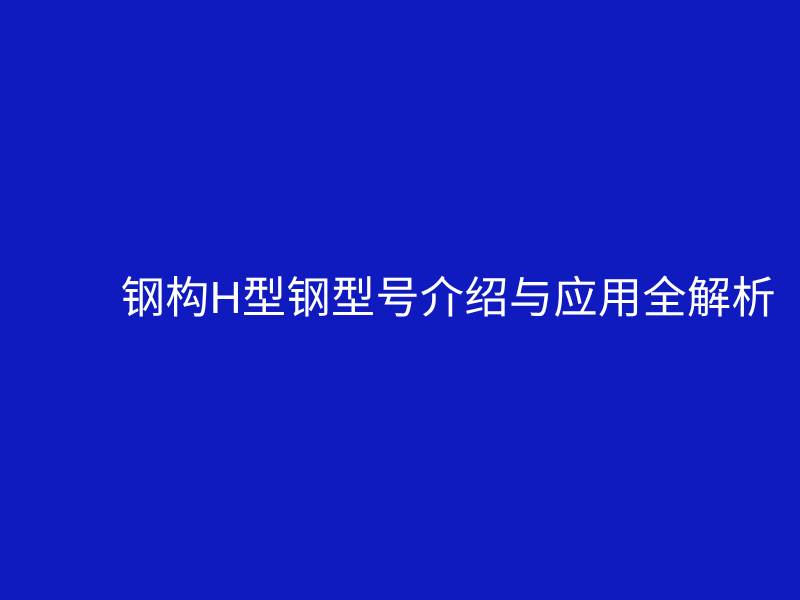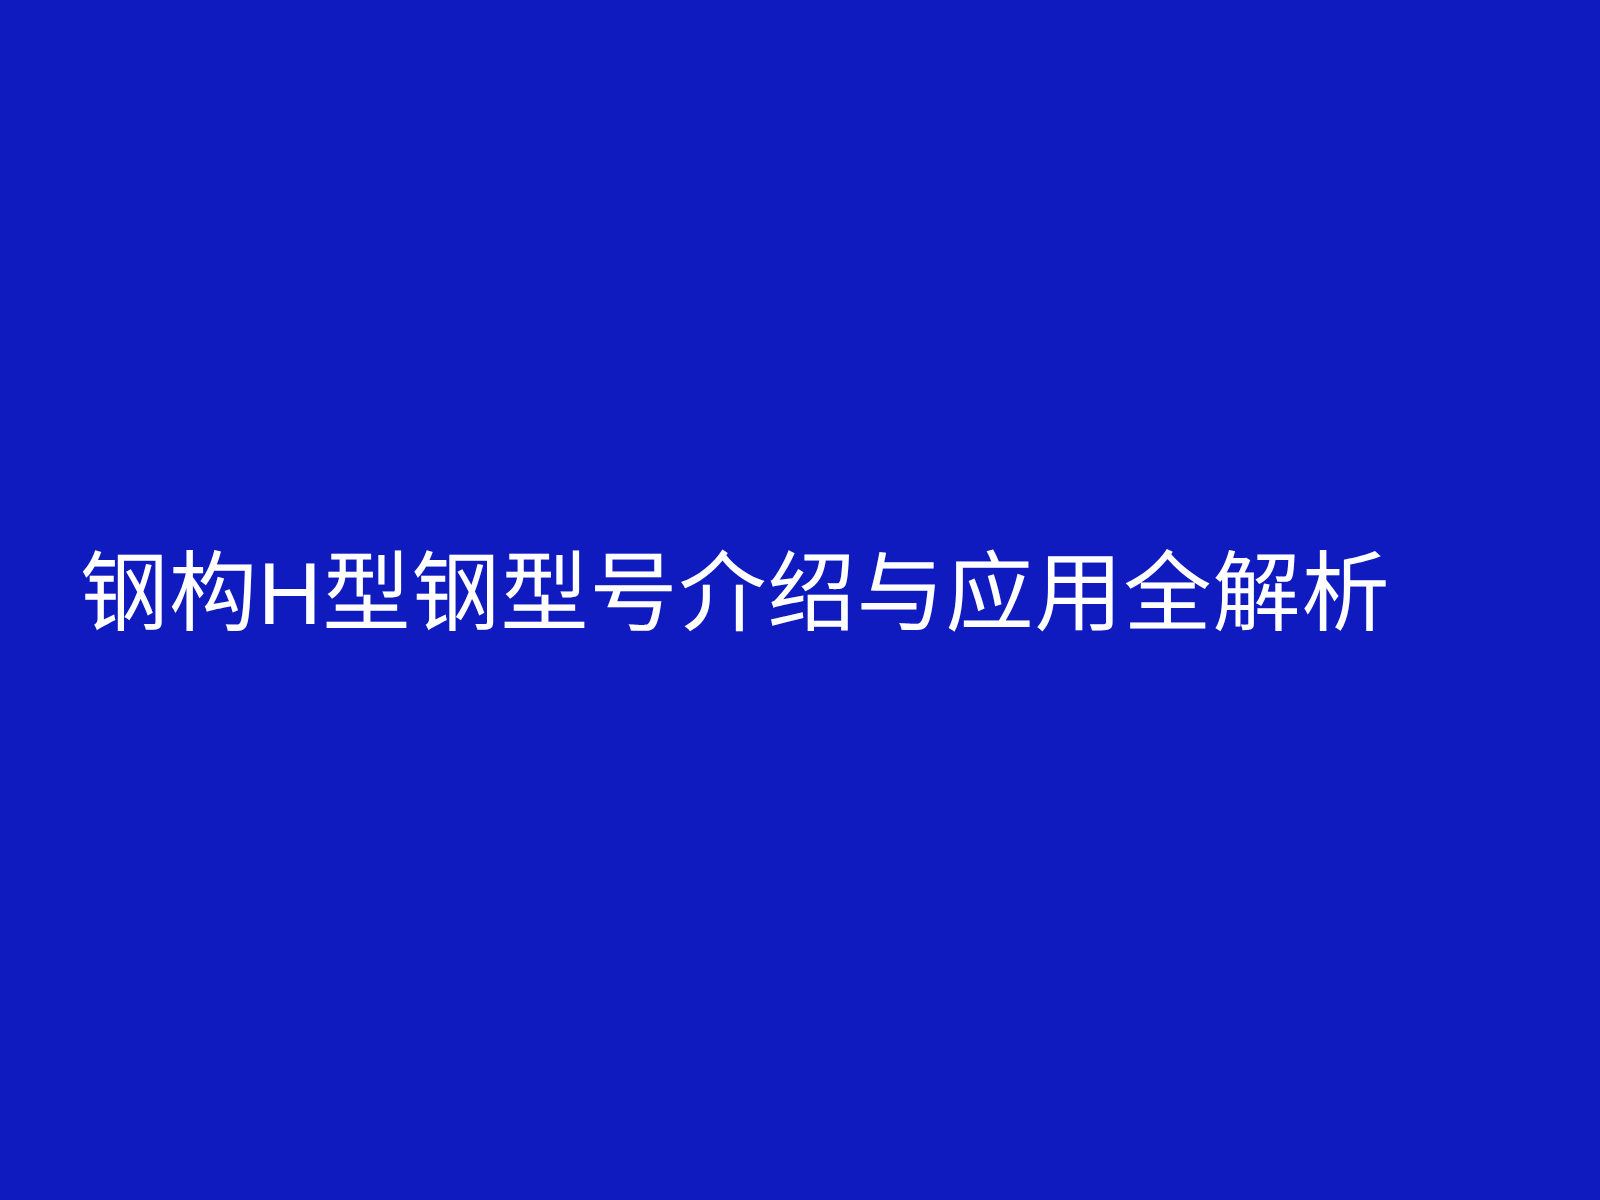--- a/index.html
+++ b/index.html
@@ -27,22 +27,22 @@
   }
 
   .title-block {
     position: absolute;
     left: 0;
     right: 0;
     top: 0;
     bottom: 0;
     display: flex;
     align-items: center;
-    justify-content: flex-start;
-    padding: 0 40px;
+    justify-content: flex-end;
+    padding: 0 24px;
     box-sizing: border-box;
   }
 
   .slide-title {
     display: block;
     margin: 0;
     padding: 0;
     color: #ffffff;
     font-family: "Liberation Sans", "DejaVu Sans", sans-serif;
     font-size: 44px;

